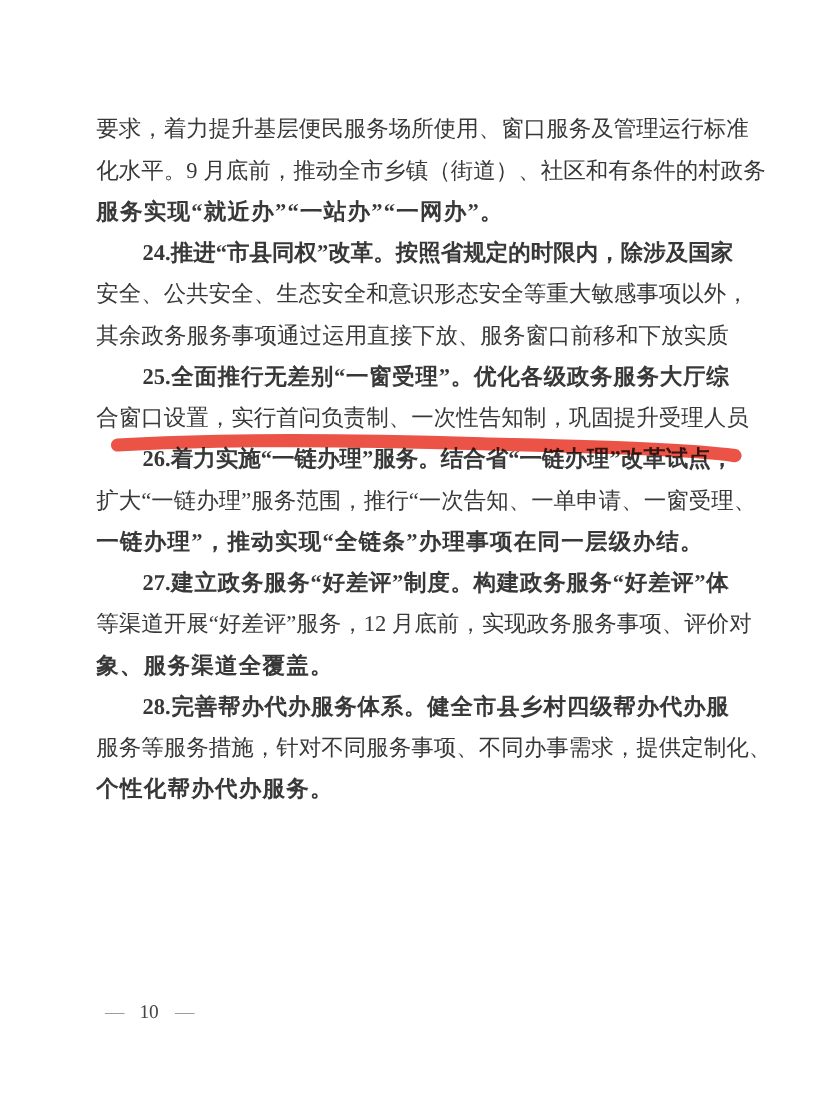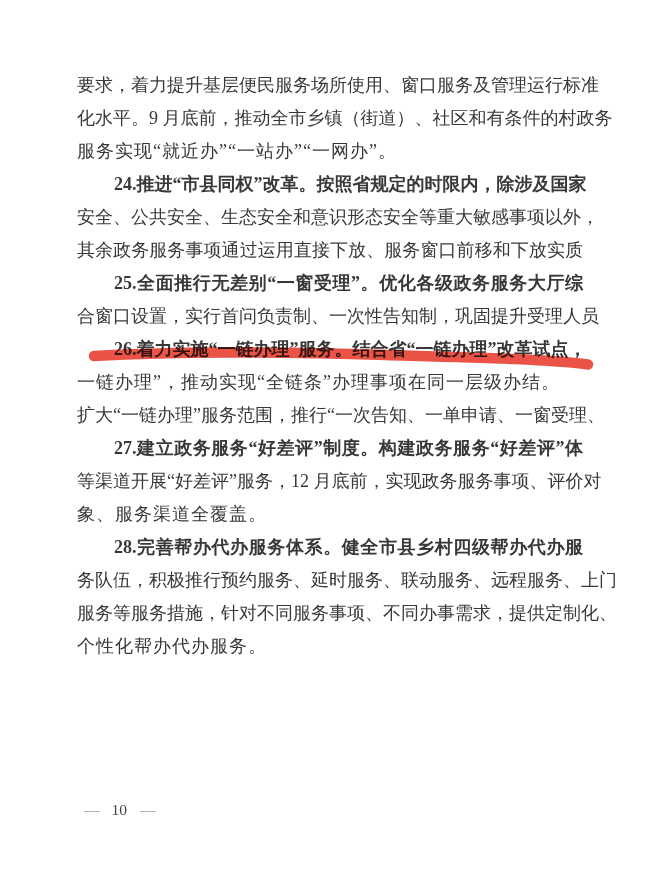--- a/index.html
+++ b/index.html
@@ -12,40 +12,41 @@
     position: relative;
     width: 658px;
     height: 883px;
     background: #ffffff;
     overflow: hidden;
     font-family: "Liberation Serif", "DejaVu Serif", serif;
   }
   .doc-body {
     position: absolute;
     left: 77px;
-    top: 69px;
+    top: 87px;
     width: 506px;
   }
   .line {
     height: 33px;
     line-height: 33px;
     font-size: 18px;
     color: #383838;
     text-align: justify;
     text-align-last: justify;
     white-space: nowrap;
     overflow: visible;
   }
   .line.indent {
     padding-left: 37px;
     font-weight: bold;
   }
   .line.last {
     text-align-last: left;
     letter-spacing: 1px;
+    font-weight: bold;
   }
   .red-stroke {
     position: absolute;
     left: 86px;
     top: 343px;
     width: 512px;
     height: 32px;
     pointer-events: none;
     mix-blend-mode: multiply;
   }
@@ -75,27 +76,26 @@
   <div class="doc-body">
       <div class="line">要求，着力提升基层便民服务场所使用、窗口服务及管理运行标准</div>
       <div class="line">化水平。9 月底前，推动全市乡镇（街道）、社区和有条件的村政务</div>
       <div class="line last">服务实现“就近办”“一站办”“一网办”。</div>
       <div class="line indent">24.推进“市县同权”改革。按照省规定的时限内，除涉及国家</div>
       <div class="line">安全、公共安全、生态安全和意识形态安全等重大敏感事项以外，</div>
       <div class="line">其余政务服务事项通过运用直接下放、服务窗口前移和下放实质</div>
       <div class="line indent">25.全面推行无差别“一窗受理”。优化各级政务服务大厅综</div>
       <div class="line">合窗口设置，实行首问负责制、一次性告知制，巩固提升受理人员</div>
       <div class="line indent">26.着力实施“一链办理”服务。结合省“一链办理”改革试点，</div>
+      <div class="line">扩大“一链办理”服务范围，推行“一次告知、一单申请、一窗受理、</div>
       <div class="line last">一链办理”，推动实现“全链条”办理事项在同一层级办结。</div>
-      <div class="line">扩大“一链办理”服务范围，推行“一次告知、一单申请、一窗受理、</div>
       <div class="line indent">27.建立政务服务“好差评”制度。构建政务服务“好差评”体</div>
       <div class="line">等渠道开展“好差评”服务，12 月底前，实现政务服务事项、评价对</div>
       <div class="line last">象、服务渠道全覆盖。</div>
       <div class="line indent">28.完善帮办代办服务体系。健全市县乡村四级帮办代办服</div>
-      <div class="line">务队伍，积极推行预约服务、延时服务、联动服务、远程服务、上门</div>
       <div class="line">服务等服务措施，针对不同服务事项、不同办事需求，提供定制化、</div>
       <div class="line last">个性化帮办代办服务。</div>
     </div>
 
   <svg class="red-stroke" viewBox="0 0 512 32" xmlns="http://www.w3.org/2000/svg">
     <path d="M 8 13 C 90 8, 200 9, 300 12 C 390 14.5, 462 16, 502 21.5" fill="none" stroke-width="10.5" stroke-linecap="round" opacity="0.88" stroke="#e73b2c"></path>
   </svg>
 
   <div class="footer">
     <span class="dash">—</span>

